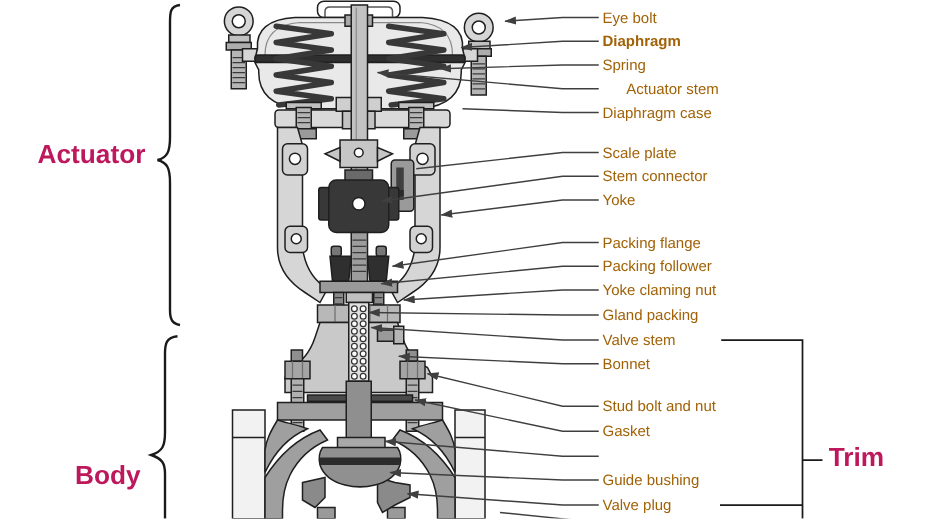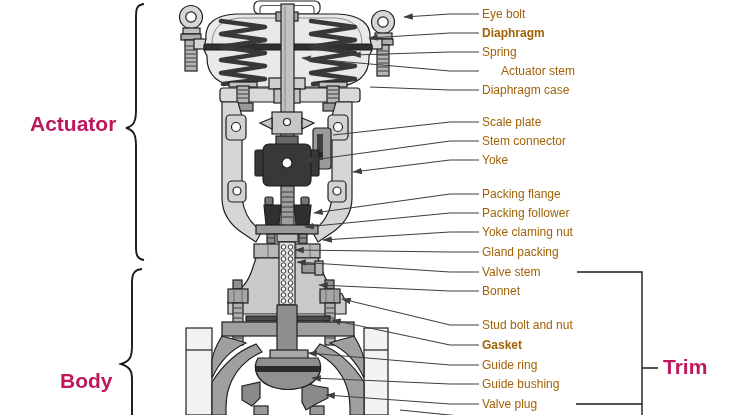--- a/index.html
+++ b/index.html
@@ -262,18 +262,17 @@
   <div class="plabel" style="top:112px;">Scale plate</div>
   <div class="plabel" style="top:131px;">Stem connector</div>
   <div class="plabel" style="top:150px;">Yoke</div>
   <div class="plabel" style="top:184px;">Packing flange</div>
   <div class="plabel" style="top:203px;">Packing follower</div>
   <div class="plabel" style="top:222px;">Yoke claming nut</div>
   <div class="plabel" style="top:242px;">Gland packing</div>
   <div class="plabel" style="top:262px;text-align:right;">Valve stem</div>
   <div class="plabel" style="top:281px;">Bonnet</div>
   <div class="plabel" style="top:315px;">Stud bolt and nut</div>
-  <div class="plabel" style="top:335px;font-weight:bold;">Gasket</div>
-  <div class="plabel" style="top:355px;">Guide ring</div>
+  <div class="plabel" style="top:335px;">Gasket</div>
   <div class="plabel" style="top:374px;">Guide bushing</div>
   <div class="plabel" style="top:394px;">Valve plug</div>
 
 </div>
 
 </body></html>

